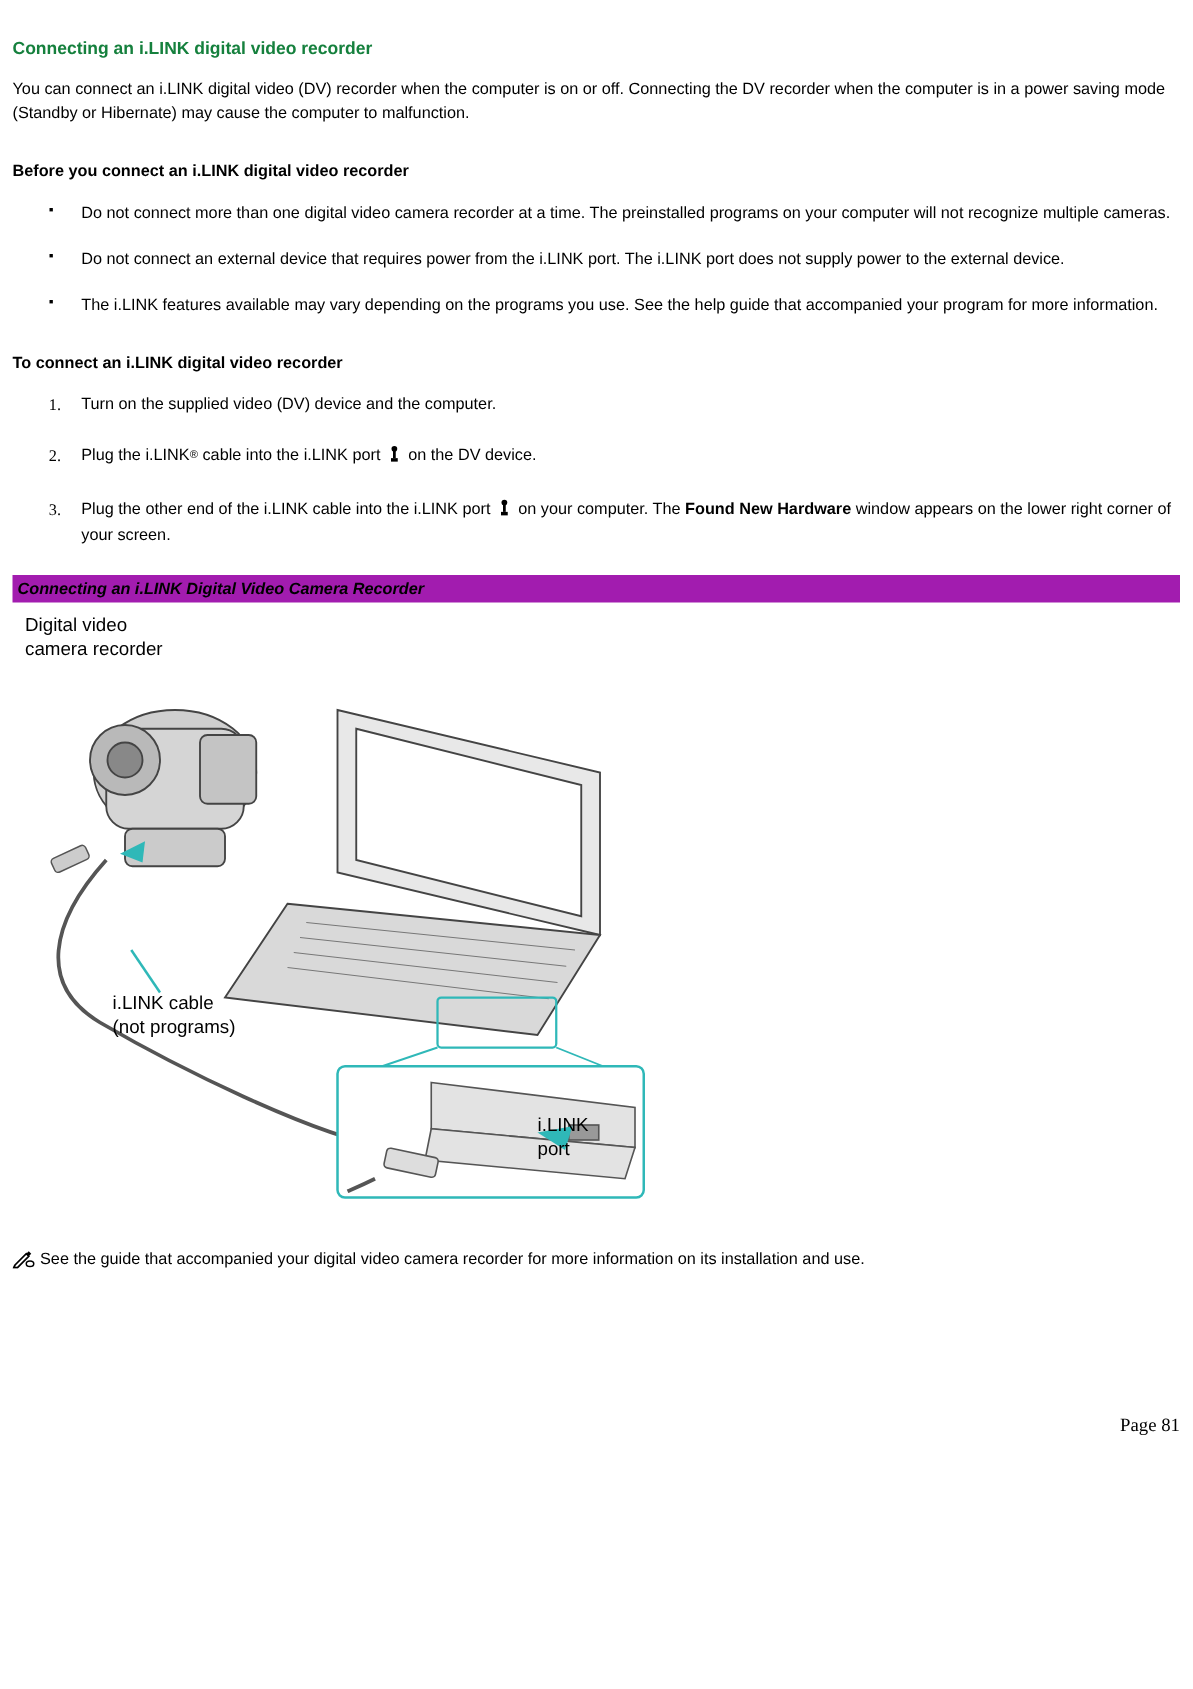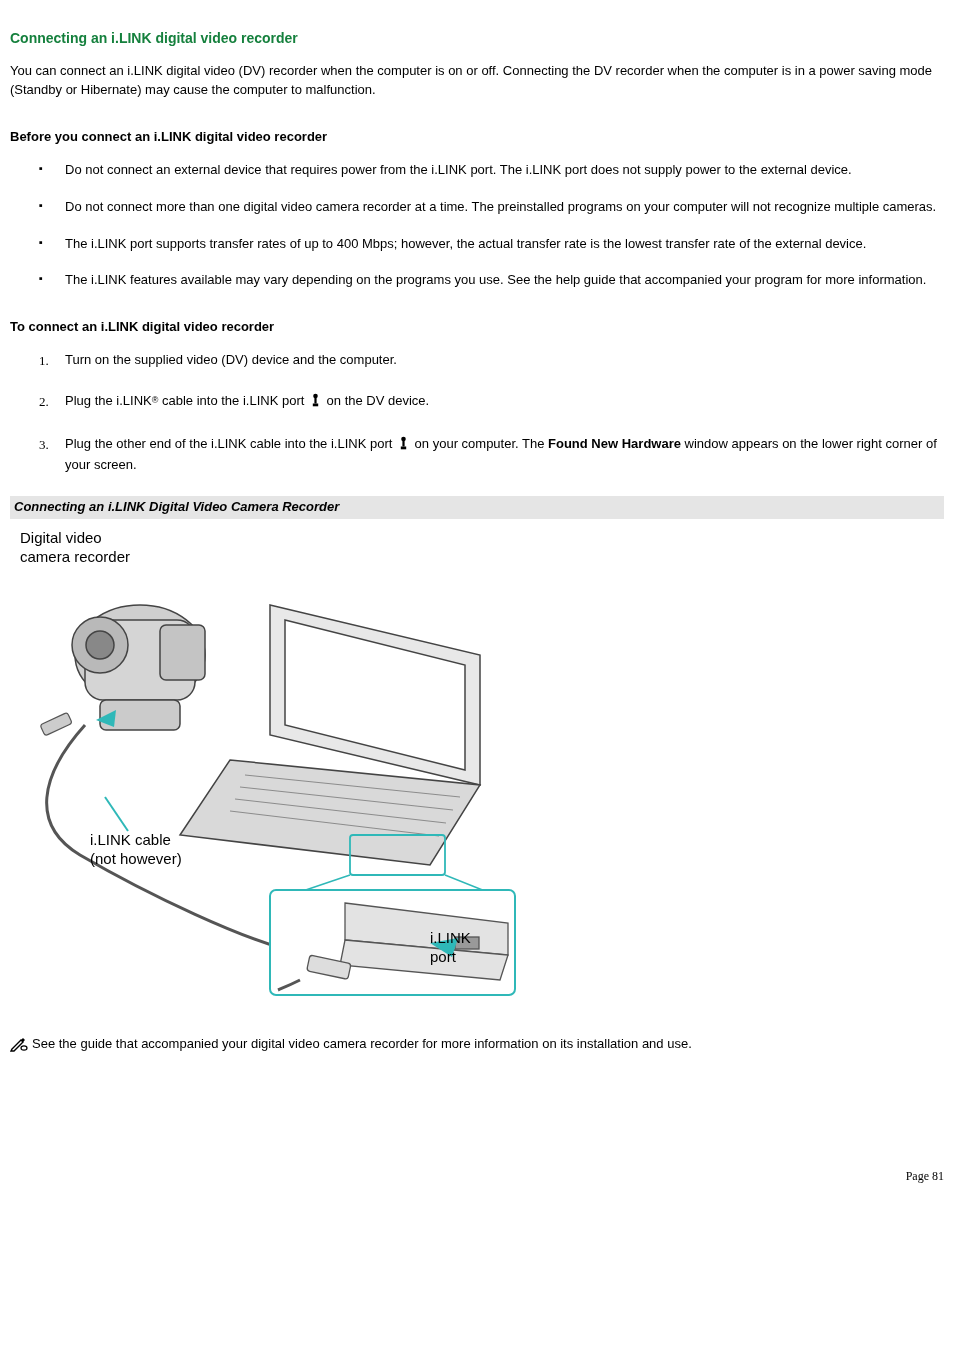--- a/index.html
+++ b/index.html
@@ -58,21 +58,21 @@
     top: 1px;
     font-family: "Times New Roman", serif;
     font-size: 13px;
   }
   .ilink-icon {
     display: inline-block;
     vertical-align: -2px;
     margin: 0 2px;
   }
   .figure-caption {
-    background: #e5e5e5;
+    background: #a21caf;
     font-weight: bold;
     font-style: italic;
     padding: 2px 4px;
     margin: 0 0 6px 0;
   }
   .figure-box {
     width: 520px;
     height: 480px;
     position: relative;
     margin-bottom: 30px;
@@ -88,39 +88,38 @@
     margin-top: 18px;
   }
   .note-icon {
     display: inline-block;
     vertical-align: -4px;
     margin-right: 4px;
   }
   .page-num {
     text-align: right;
     font-family: "Times New Roman", serif;
-    font-size: 12px;
+    font-size: 15px;
     margin-top: 110px;
   }
   .bold { font-weight: bold; }
   .regmark { font-size: 9px; vertical-align: 2px; }
 </style>
 </head>
 <body>
 
 <h1 class="page-title">Connecting an i.LINK digital video recorder</h1>
 
 <p>You can connect an i.LINK digital video (DV) recorder when the computer is on or off. Connecting the DV recorder when the computer is in a power saving mode (Standby or Hibernate) may cause the computer to malfunction.</p>
 
 <h2 class="sub">Before you connect an i.LINK digital video recorder</h2>
 
 <ul class="bullets">
+  <li>Do not connect more than one digital video camera recorder at a time. The preinstalled programs on your computer will not recognize multiple cameras.</li>
   <li>Do not connect an external device that requires power from the i.LINK port. The i.LINK port does not supply power to the external device.</li>
-  <li>Do not connect more than one digital video camera recorder at a time. The preinstalled programs on your computer will not recognize multiple cameras.</li>
-  <li>The i.LINK port supports transfer rates of up to 400 Mbps; however, the actual transfer rate is the lowest transfer rate of the external device.</li>
   <li>The i.LINK features available may vary depending on the programs you use. See the help guide that accompanied your program for more information.</li>
 </ul>
 
 <h2 class="sub">To connect an i.LINK digital video recorder</h2>
 
 <ol class="steps">
   <li>Turn on the supplied video (DV) device and the computer.</li>
   <li>
     <span>Plug the i.LINK</span><span class="regmark">®</span><span> cable into the i.LINK port </span><span class="ilink-icon"><svg width="11" height="14" viewBox="0 0 11 14">
           <circle cx="5.5" cy="3" r="2.3" fill="#000"></circle>
@@ -193,21 +192,21 @@
       <path d="M 290 455 C 280 460, 275 462, 268 465" stroke="#555" stroke-width="3" fill="none"></path>
     </g>
 
     <polygon points="420,418 448,413 442,432" fill="#2fb8b8"></polygon>
   </svg>
 
   <div class="fig-label" style="left:10px; top:4px; white-space:pre;">Digital video
 camera recorder</div>
   <div class="fig-label" style="left:80px; top:306px;">
     <span>i.LINK cable</span><br>
-    <span>(not however)</span>
+    <span>(not programs)</span>
   </div>
   <div class="fig-label" style="left:420px; top:404px;">
     <span>i.LINK</span><br>
     <span>port</span>
   </div>
 </div>
 
 <div class="note-row">
   <span class="note-icon">
     <svg width="18" height="16" viewBox="0 0 18 16">

